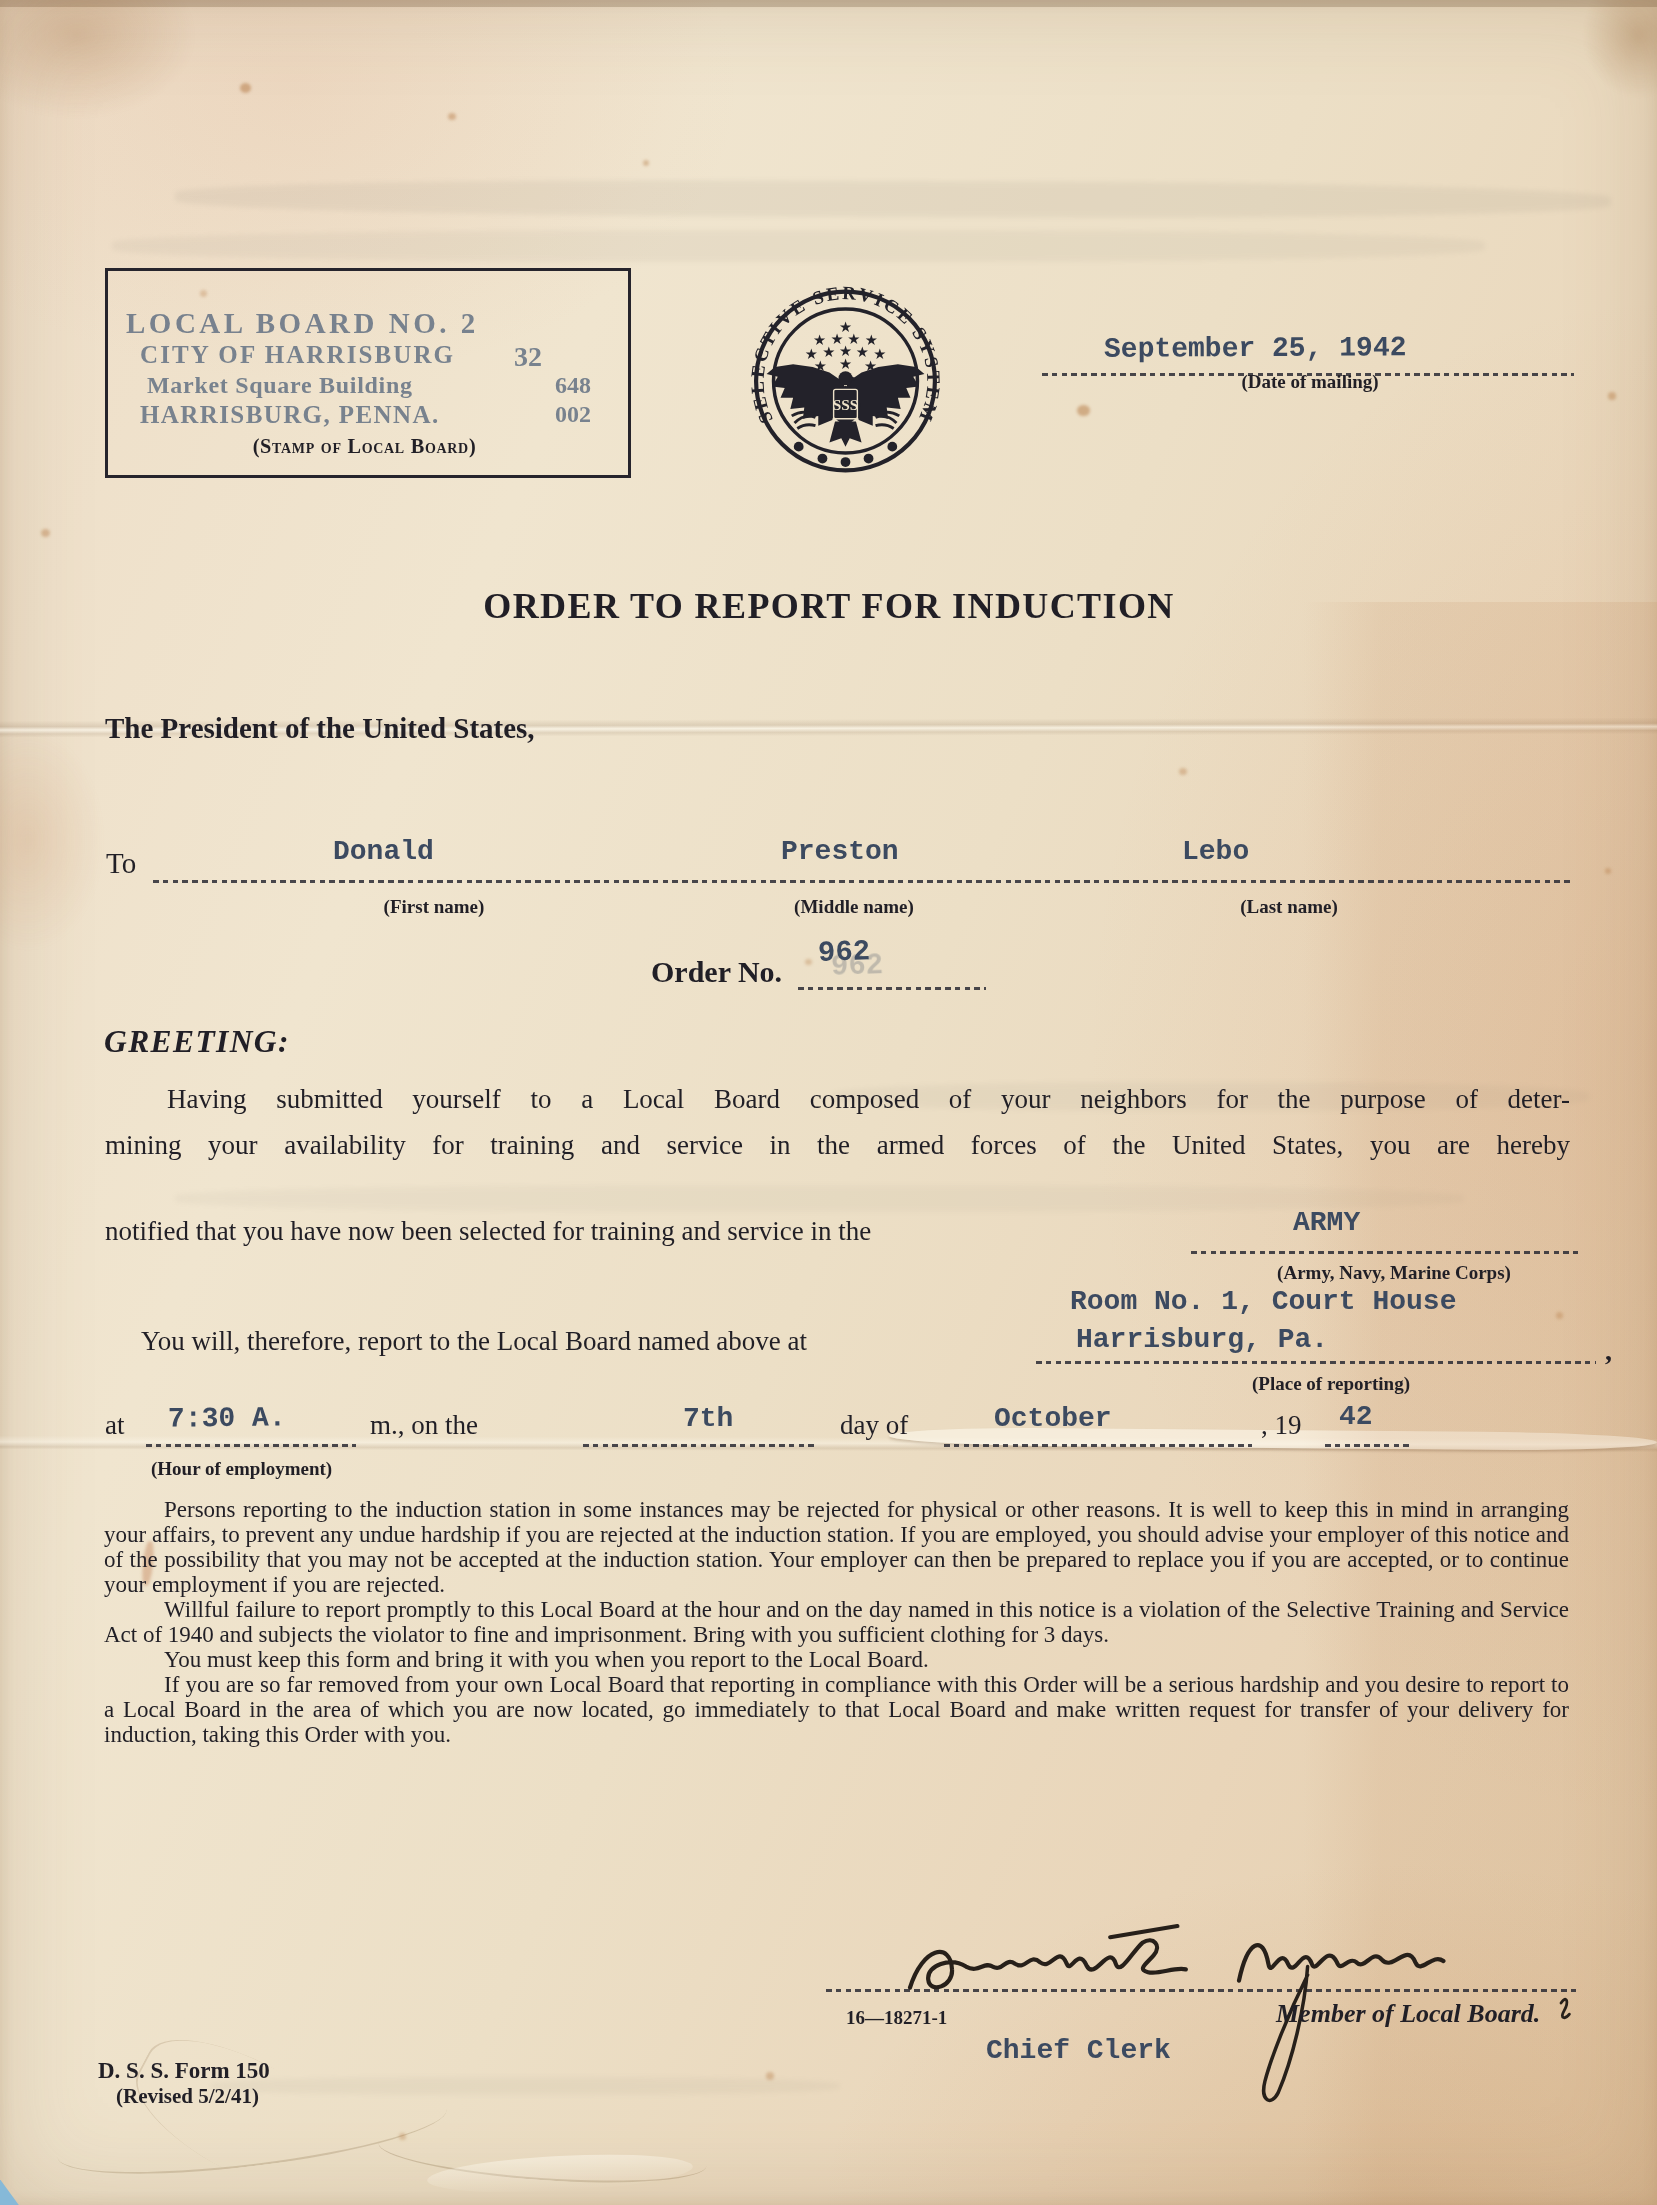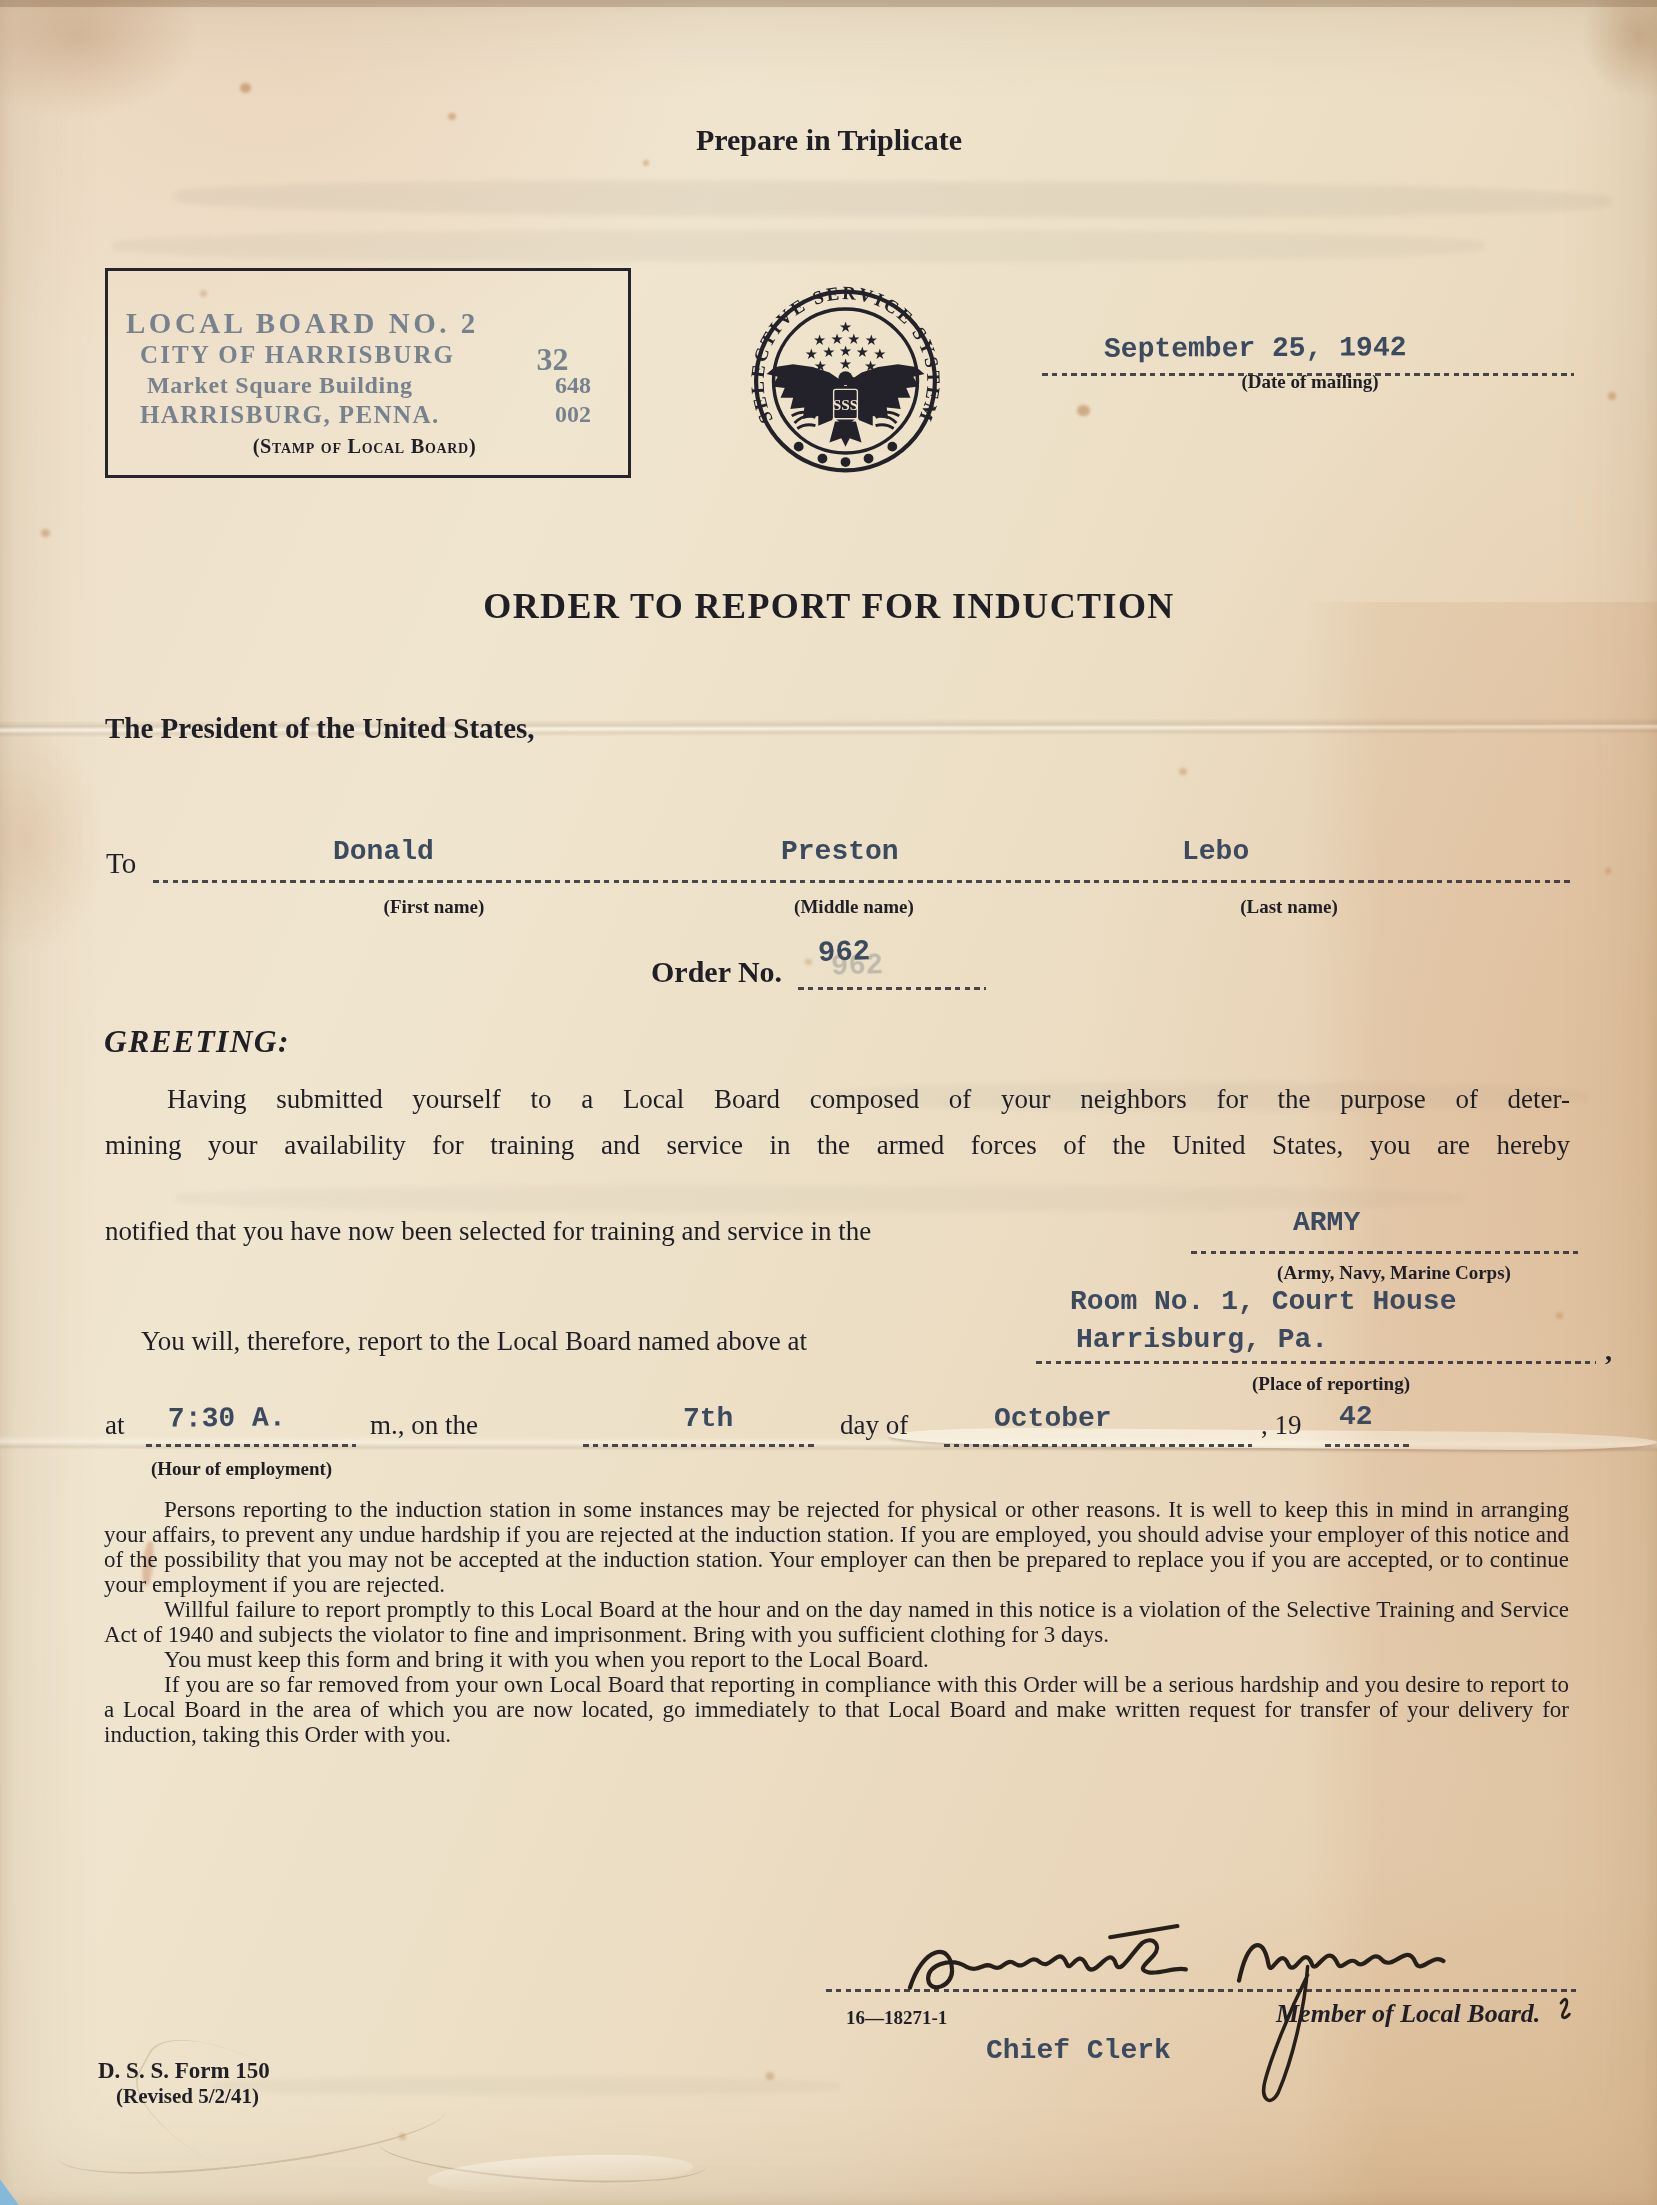--- a/index.html
+++ b/index.html
@@ -70,28 +70,27 @@
   <div class="abs spot" style="left:1605px;top:868px;width:6.3px;height:6.3px;background:rgba(170,100,40,.30);"></div>
   <div class="abs spot" style="left:805px;top:959px;width:7px;height:6.3px;background:rgba(170,100,40,.28);"></div>
   <div class="abs spot" style="left:143px;top:1541px;width:9.8px;height:45px;border-radius:45%;background:rgba(175,90,40,.30);transform:rotate(6deg);"></div>
   <div class="abs spot" style="left:766px;top:2072px;width:8.4px;height:7.7px;background:rgba(170,100,40,.30);"></div>
   <div class="abs spot" style="left:399px;top:2133px;width:7px;height:7px;background:rgba(170,100,40,.28);"></div>
   <div class="abs spot" style="left:1556px;top:1312px;width:7px;height:7px;background:rgba(170,100,40,.28);"></div>
   <div class="abs spot" style="left:200px;top:290px;width:7px;height:7px;background:rgba(170,100,40,.26);"></div>
 
   <div class="abs" style="left:-2.8px;top:2168px;width:34px;height:41px;background:#86b9d8;clip-path:polygon(0 18%,72% 100%,0 100%);"></div>
 
-  <div class="abs b ctr" style="left:0;top:123px;width:1658px;font-size:30px;">Prepare in Triplicate</div>
 
   <div class="abs" style="left:105px;top:268px;width:520px;height:204px;border:3.5px solid #26242c;">
     <div class="abs stamp" style="left:18px;top:36px;font-size:29px;letter-spacing:3.5px;">LOCAL BOARD NO. 2</div>
     <div class="abs stamp" style="left:32px;top:70px;font-size:25px;letter-spacing:2.1px;">CITY OF HARRISBURG</div>
     <div class="abs stamp" style="left:39px;top:101px;font-size:24px;letter-spacing:0.7px;">Market Square Building</div>
     <div class="abs stamp" style="left:32px;top:130px;font-size:25px;letter-spacing:1.4px;">HARRISBURG, PENNA.</div>
-    <div class="abs stamp" style="left:406px;top:70px;width:77px;text-align:center;font-size:32px;">32</div>
+    <div class="abs stamp" style="left:406px;top:70px;width:77px;text-align:left;font-size:28px;">32</div>
     <div class="abs stamp" style="left:406px;top:101px;width:77px;text-align:right;font-size:24px;">648</div>
     <div class="abs stamp" style="left:406px;top:130px;width:77px;text-align:right;font-size:24px;">002</div>
     <div class="abs b ctr" style="left:0;top:164px;width:513px;font-size:20.3px;font-variant:small-caps;letter-spacing:0.7px;">(Stamp of Local Board)</div>
   </div>
 
   <svg class="abs" style="left:751px;top:286px;" width="189" height="190" viewBox="0 0 270 272">
     <circle cx="135" cy="136" r="128" fill="none" stroke="#23222a" stroke-width="6"></circle>
     <circle cx="135" cy="136" r="103" fill="none" stroke="#23222a" stroke-width="5"></circle>
     <defs>
         <path id="ringpath" d="M 33.6,194.5 A 117,117 0 1 1 236.4,194.5"></path>

